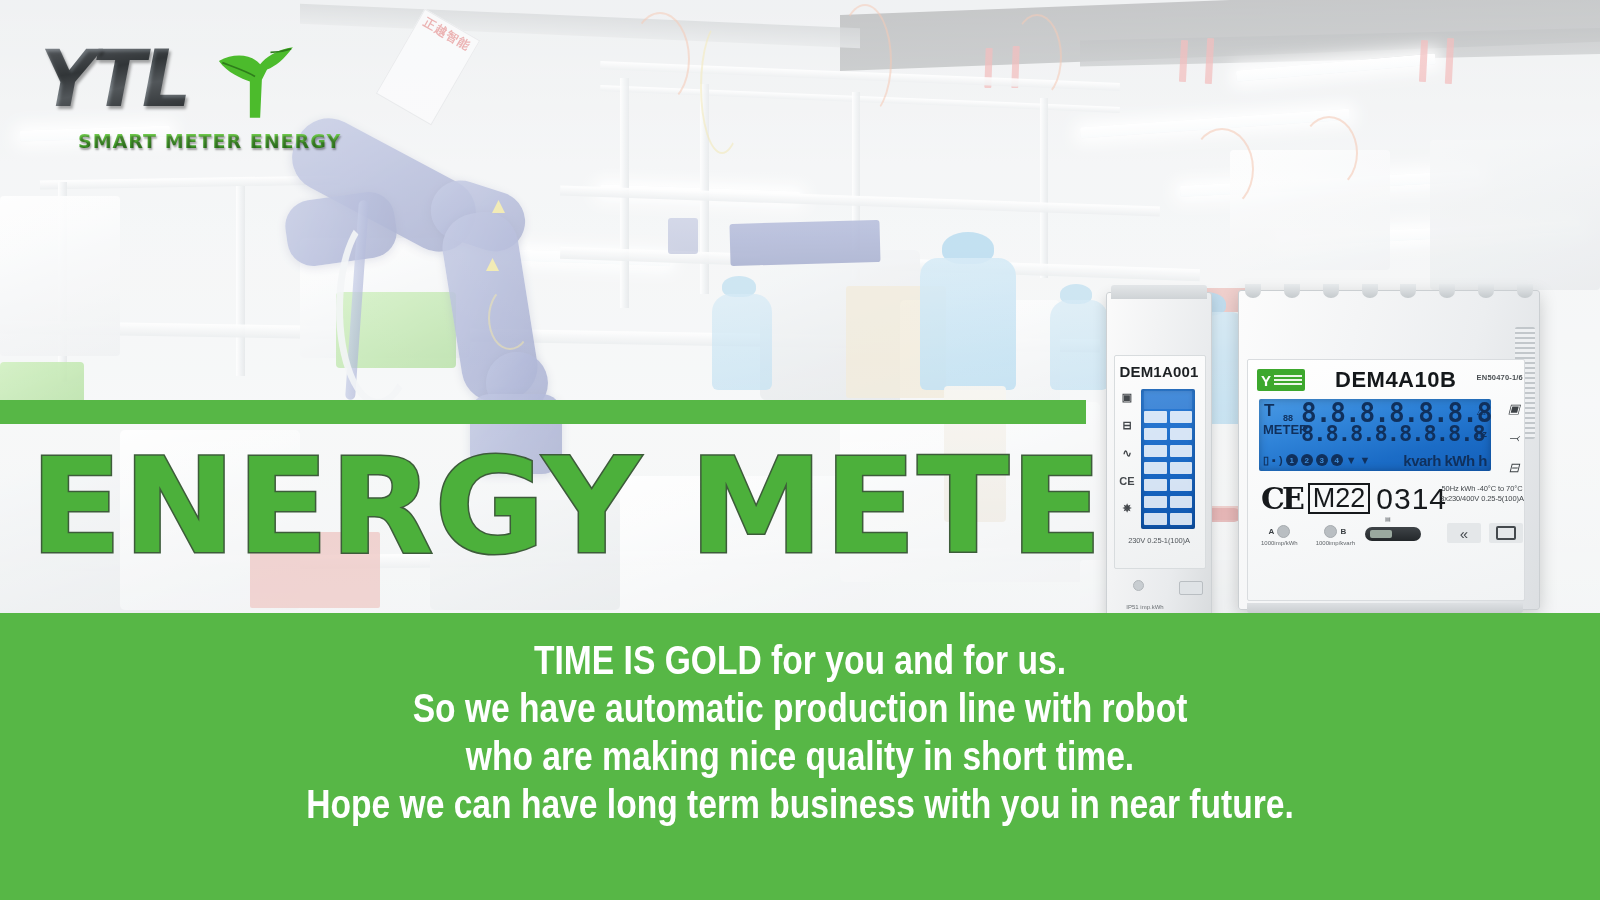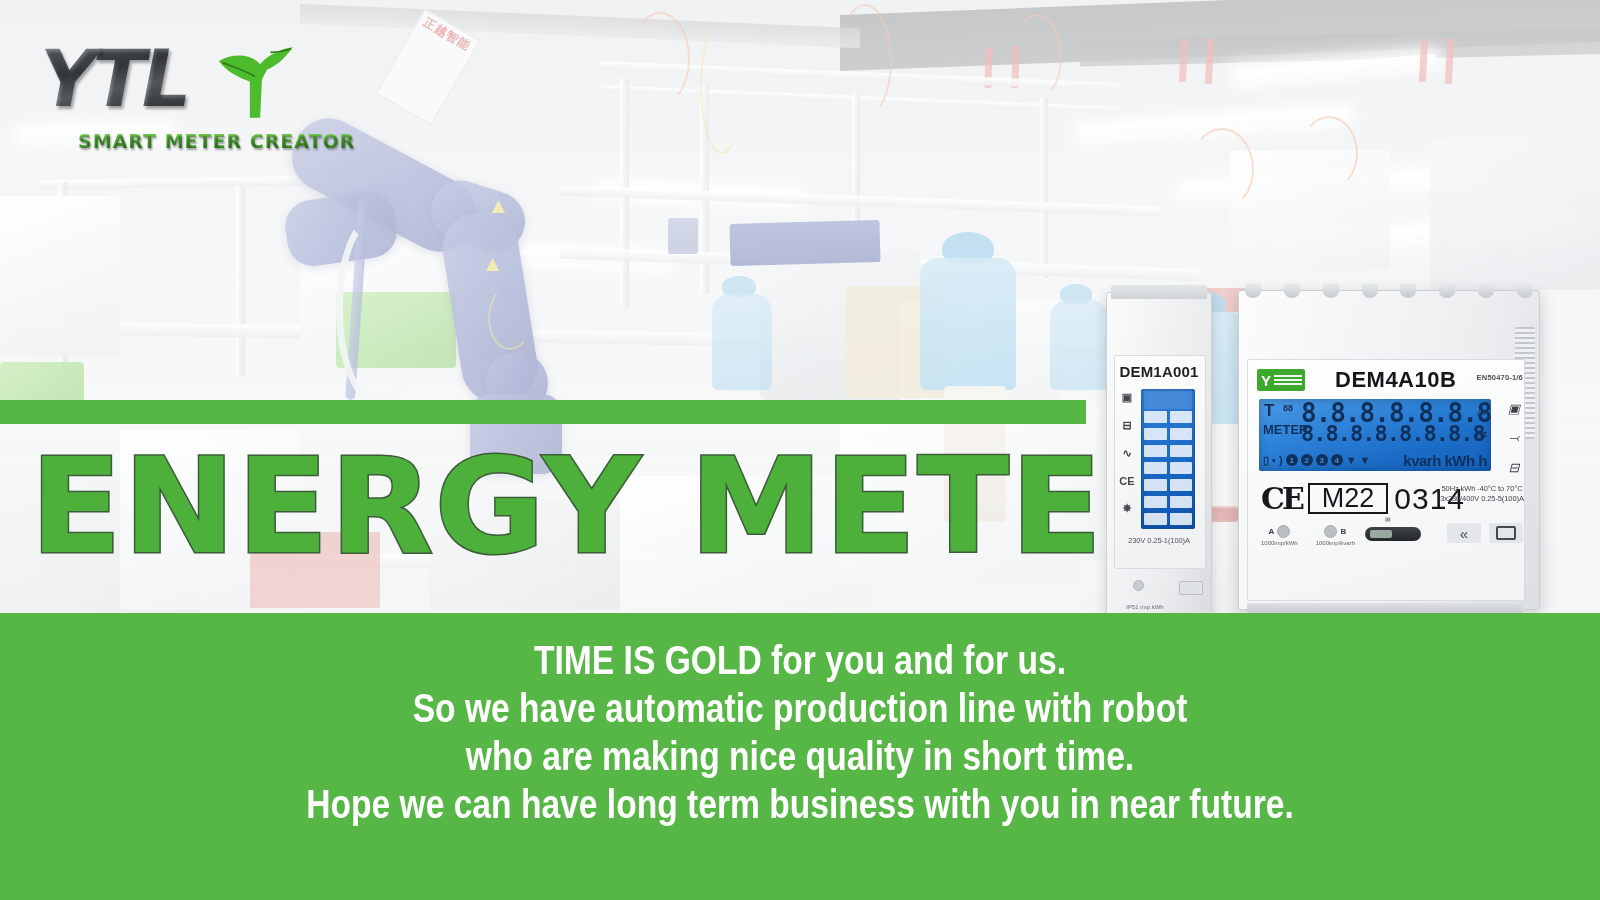--- a/index.html
+++ b/index.html
@@ -163,40 +163,40 @@
            background:#3da82e;border-radius:2px;display:flex;align-items:center;}
   .mr-logo .y{color:#fff;font-weight:700;font-size:15px;margin-left:4px;line-height:1;}
   .mr-logo .cn{flex:1;height:11px;margin:0 3px;
                background:repeating-linear-gradient(180deg,#ffffff 0 2px,transparent 2px 4px);opacity:.9;}
   .mr-model{position:absolute;left:96px;top:76px;font-size:22px;font-weight:700;color:#14181b;letter-spacing:.5px;}
   .mr-std{position:absolute;right:16px;top:82px;font-size:7.5px;font-weight:700;color:#4a4f53;letter-spacing:.2px;}
   .mr-lcd{position:absolute;left:20px;top:108px;width:232px;height:72px;
           background:linear-gradient(165deg,#4a9ae4 0%,#2f83d8 35%,#1b6cc6 70%,#1460bb 100%);
           border-radius:2px;box-shadow:inset 0 0 8px rgba(0,0,0,.28);overflow:hidden;}
   .lcd-t{position:absolute;left:5px;top:3px;color:#10305c;font-size:17px;font-weight:700;line-height:1;}
-  .lcd-88{position:absolute;left:24px;top:5px;color:#10305c;font-size:9px;font-weight:700;line-height:8px;}
+  .lcd-88{position:absolute;left:24px;top:15px;color:#10305c;font-size:9px;font-weight:700;line-height:8px;}
   .lcd-prev{position:absolute;left:4px;top:24px;color:#10305c;font-size:13px;font-weight:700;line-height:1;}
   .lcd-row1{position:absolute;left:42px;top:1px;color:#10305c;
             font-family:"DejaVu Sans Mono",monospace;font-size:26px;font-weight:700;
             letter-spacing:-1px;line-height:1;}
   .lcd-row2{position:absolute;left:42px;top:24px;color:#10305c;
             font-family:"DejaVu Sans Mono",monospace;font-size:22px;font-weight:700;
             letter-spacing:-1px;line-height:1;}
   .lcd-hz{position:absolute;right:4px;top:30px;color:#10305c;font-size:9px;font-weight:700;}
   .lcd-warn{position:absolute;right:5px;top:6px;color:#10305c;font-size:11px;}
   .lcd-bot{position:absolute;left:4px;bottom:2px;right:4px;height:18px;
            display:flex;align-items:center;gap:3px;color:#10305c;font-size:11px;font-weight:700;}
   .lcd-bot .dot{width:12px;height:12px;border-radius:50%;background:#10305c;color:#3f8fdb;
                 font-size:8px;display:flex;align-items:center;justify-content:center;font-weight:700;}
   .lcd-units{margin-left:auto;font-size:15px;font-weight:700;letter-spacing:-.5px;}
   .mr-side{position:absolute;right:14px;top:110px;width:22px;}
   .mr-side i{display:block;margin-bottom:14px;text-align:center;color:#3e4347;font-size:13px;}
   .mr-cert{position:absolute;left:22px;top:190px;display:flex;align-items:center;gap:6px;}
   .mr-ce{font-family:"DejaVu Serif",serif;font-size:30px;font-weight:700;color:#16191c;letter-spacing:-3px;}
-  .mr-m22{border:2px solid #16191c;padding:0 12px;font-size:27px;font-weight:400;color:#16191c;line-height:1;}
+  .mr-m22{border:2px solid #16191c;padding:0 3px;font-size:27px;font-weight:400;color:#16191c;line-height:1;}
   .mr-num{font-size:30px;color:#16191c;letter-spacing:1px;}
   .mr-spec{position:absolute;right:14px;top:193px;width:86px;text-align:center;
            font-size:7.5px;color:#41464a;line-height:1.35;letter-spacing:-.1px;}
   .mr-leds{position:absolute;left:22px;top:234px;display:flex;gap:18px;align-items:flex-start;}
   .led-grp{display:flex;flex-direction:column;align-items:center;}
   .led-row{display:flex;align-items:center;gap:3px;}
   .led-row b{font-size:8px;color:#3a3f43;}
   .led-dot{width:11px;height:11px;border-radius:50%;background:#b9bec2;border:1px solid #a6abaf;}
   .led-cap{font-size:6px;color:#5f6468;margin-top:2px;white-space:nowrap;}
   .mr-opt{position:absolute;left:126px;top:236px;width:56px;height:14px;border-radius:7px;
@@ -323,21 +323,21 @@
 
   <div class="logo">
     <div class="logo-ytl">YTL</div>
     <div class="logo-bird">
       <svg viewBox="0 0 100 100" width="86" height="86" aria-hidden="true">
         <path d="M8 22 C26 12 46 14 56 26 C62 18 76 8 94 6 C84 20 74 28 64 32 L58 44 L56 88 L44 88 L44 46 C34 42 18 36 8 22 Z" fill="#4cbb2c"></path>
         <path d="M12 24 C28 30 40 34 50 40" stroke="#2e7d1b" stroke-width="2" fill="none"></path>
         <path d="M68 12 C78 12 86 10 92 8" stroke="#2e7d1b" stroke-width="2" fill="none"></path>
       </svg>
     </div>
-    <div class="logo-tag">SMART METER CREATOR</div>
+    <div class="logo-tag">SMART METER ENERGY</div>
   </div>
 
   <div class="green-bar"></div>
 
   <div class="headline">ENERGY METER</div>
 
   <div class="meter-left">
     <div class="ml-top"></div>
     <div class="ml-face"></div>
     <div class="ml-model">DEM1A001</div>

